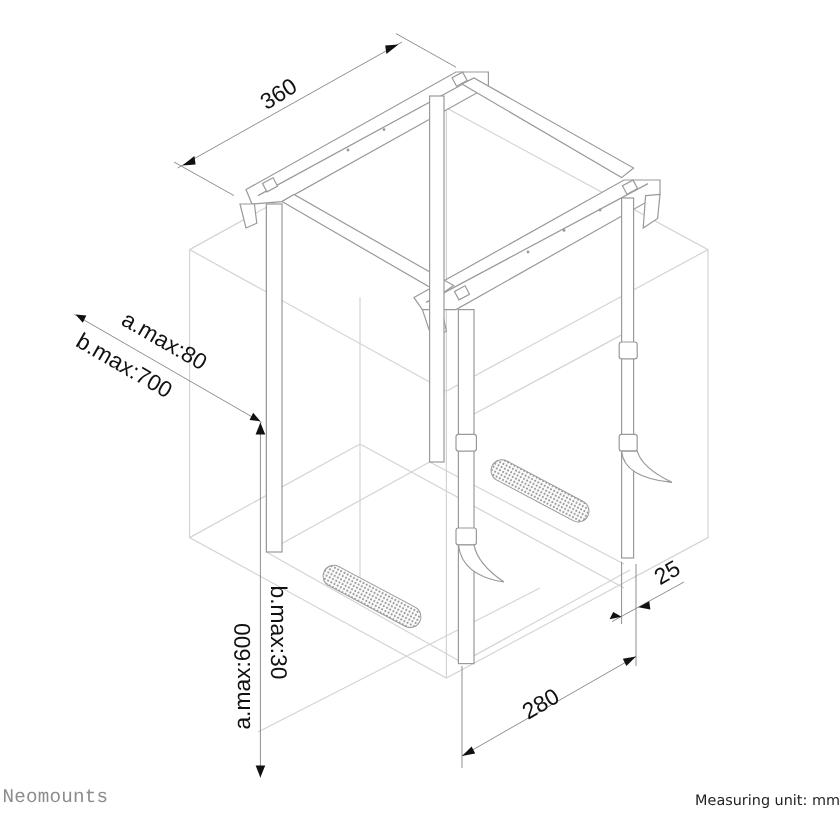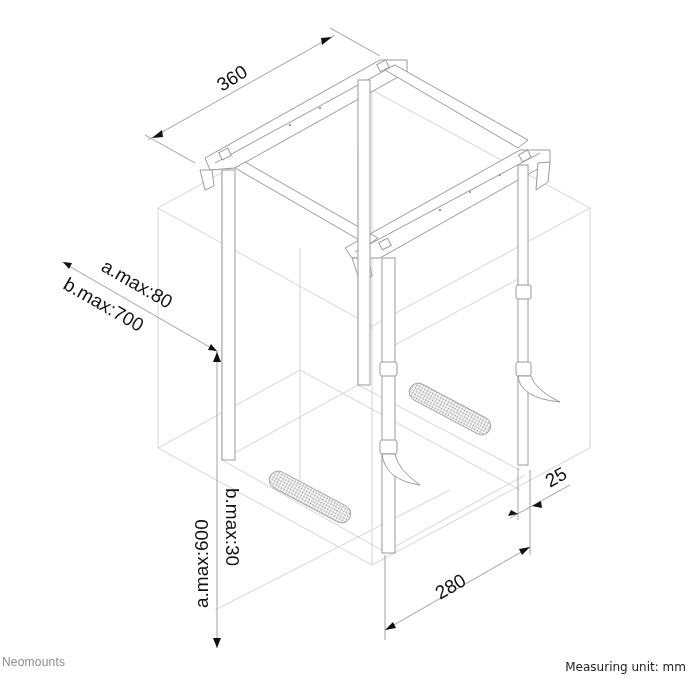--- a/index.html
+++ b/index.html
@@ -5,23 +5,23 @@
     html, body { margin: 0; padding: 0; background: #ffffff; }
     body { width: 700px; height: 700px; position: relative; overflow: hidden; }
     #diagram { position: absolute; left: 0; top: 0; width: 700px; height: 700px; }
     .ghost { stroke: #d4d4d4; stroke-width: 1; fill: none; }
     .part { stroke: #9a9a9a; stroke-width: 1; fill: #ffffff; }
     .partline { stroke: #9a9a9a; stroke-width: 1; fill: none; }
     .dim { stroke: #8a8a8a; stroke-width: 0.8; fill: none; }
     .arrow { fill: #111111; }
     .hatch { fill: url(#hatchPat); stroke: #9a9a9a; stroke-width: 0.8; }
     .dimtext { font-family: "Liberation Sans", sans-serif; font-size: 19px; fill: #111111; }
-    .brand { position: absolute; left: 2px; top: 655px; font-family: Liberation Sans, sans-serif;
-             font-size: 12px; color: #8c8c8c; letter-spacing: 0.2px; }
-    .unit { position: absolute; right: 14px; top: 660px; font-family: "DejaVu Sans", sans-serif;
+    .brand { position: absolute; left: 2px; top: 655px; font-family: Liberation Mono, monospace;
+             font-size: 16px; color: #8c8c8c; letter-spacing: 0.2px; }
+    .unit { position: absolute; right: 0; top: 660px; font-family: "DejaVu Sans", sans-serif;
             font-size: 12px; color: #222222; }
   </style>
 </head>
 <body>
 
 <svg id="diagram" viewBox="0 0 700 700" xmlns="http://www.w3.org/2000/svg">
   <defs>
     <pattern id="hatchPat" width="3" height="3" patternUnits="userSpaceOnUse">
       <rect width="3" height="3" fill="#ffffff"></rect>
       <circle cx="1.5" cy="1.5" r="0.9" fill="#9a9a9a"></circle>

